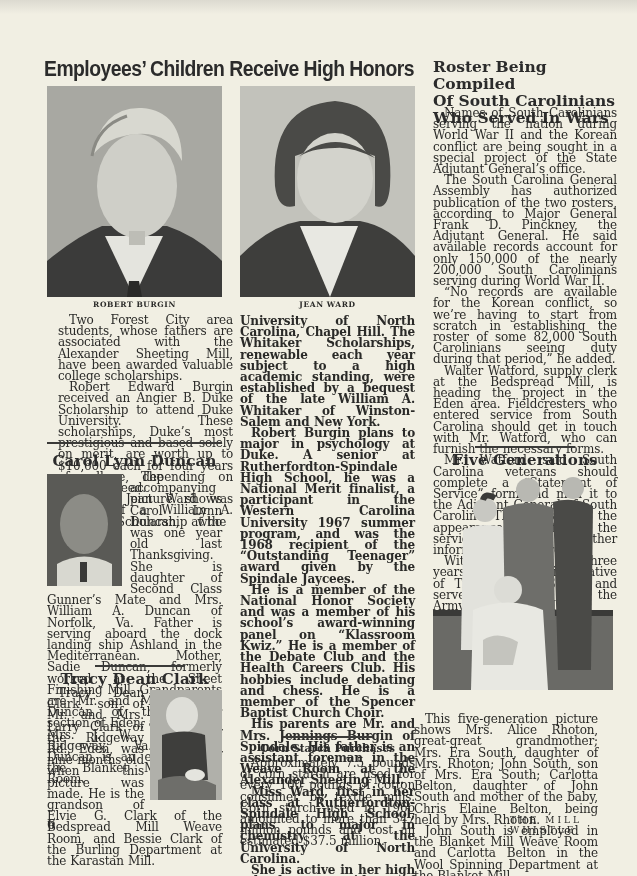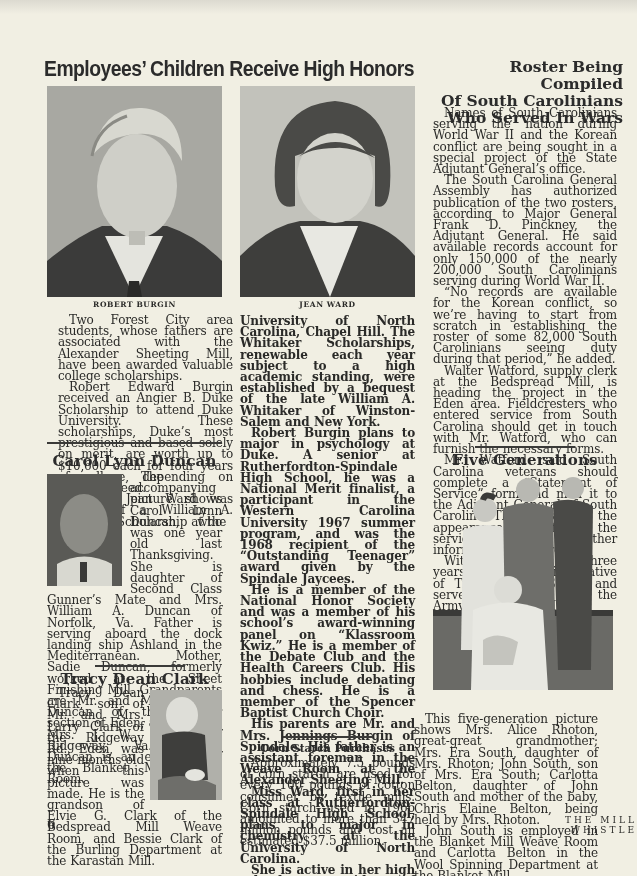--- a/index.html
+++ b/index.html
@@ -7,21 +7,21 @@
     width: 637px; height: 876px; overflow: hidden;
     background: #f1efe3;
     font-family: "DejaVu Serif", serif;
     color: #2a2a28;
     position: relative;
   }
   .page-edge {
     position: absolute; left: 0; top: 0; width: 637px; height: 14px;
     background: linear-gradient(#dcdad0, #f1efe3);
   }
-  .abs { position: absolute; text-align: right; }
+  .abs { position: absolute; }
   .main-title {
     left: 44px; top: 56px; width: 375px;
     font-family: "Liberation Sans", sans-serif;
     font-weight: bold; font-size: 22px; letter-spacing: -0.6px;
     color: #2b2b2b; text-align: center; white-space: nowrap;
     transform: scaleX(0.88); transform-origin: left top;
   }
   .photo {
     background-color: #7c7c78;
     background-image: repeating-linear-gradient(0deg, rgba(255,255,255,0.06) 0 2px, rgba(0,0,0,0.05) 2px 4px);

